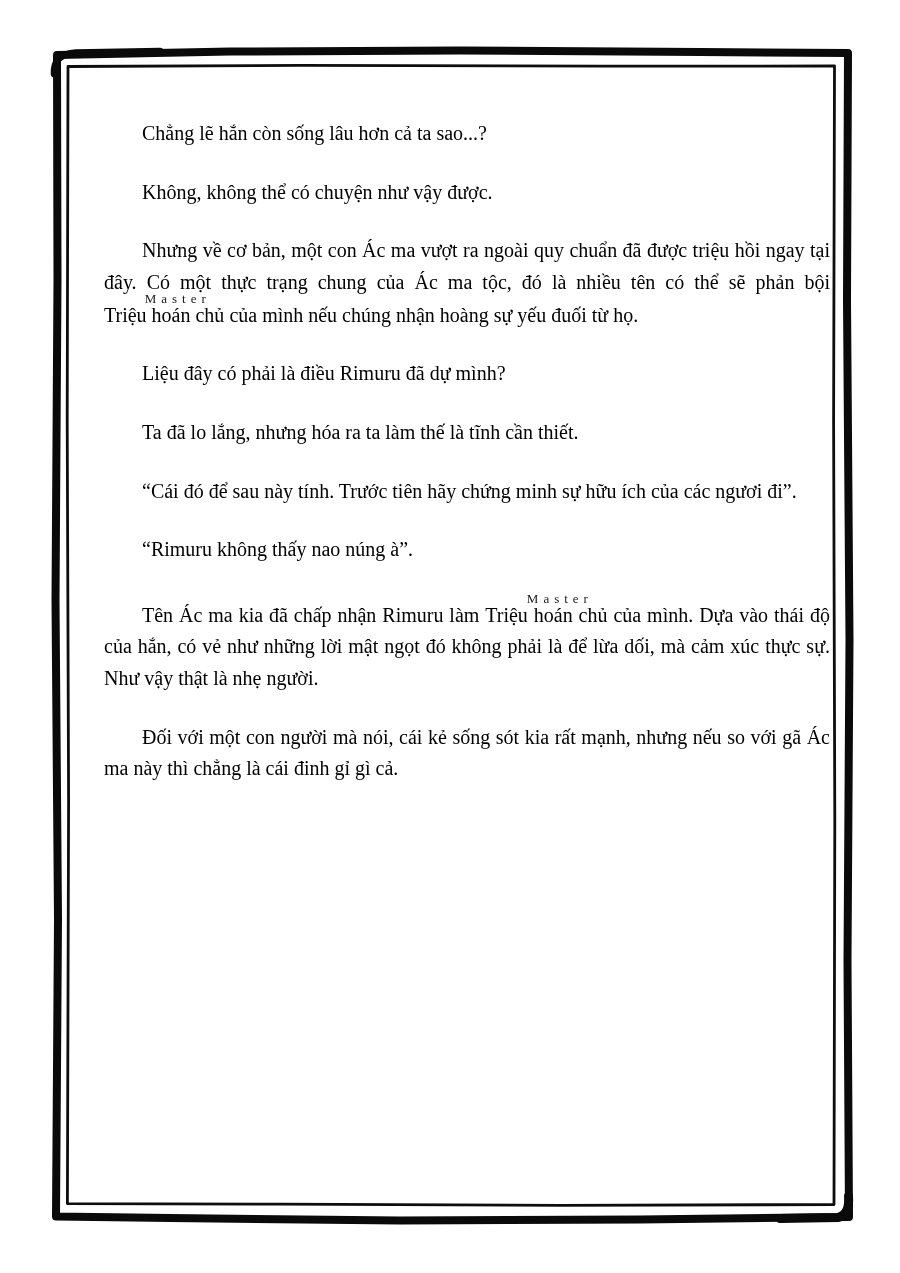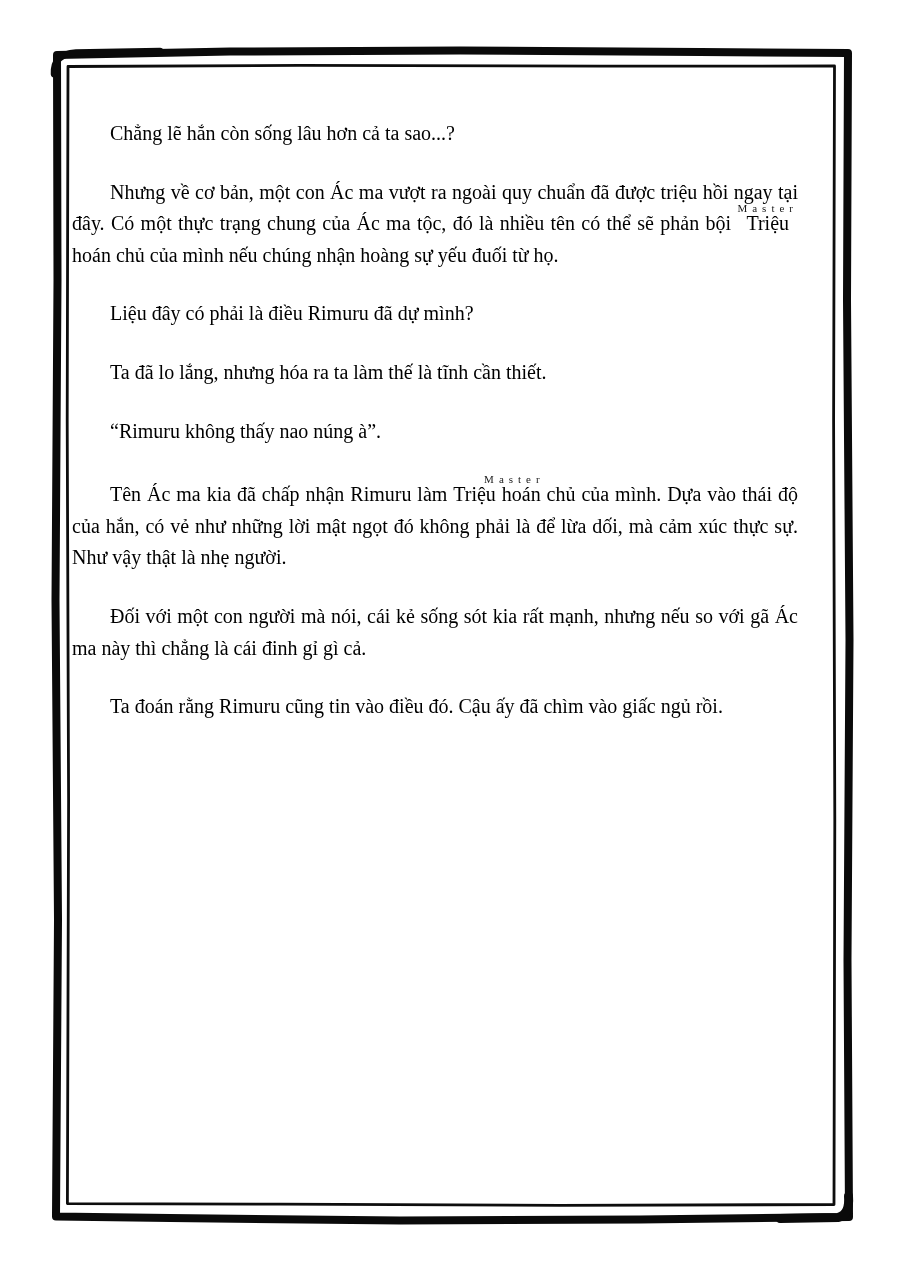--- a/index.html
+++ b/index.html
@@ -18,42 +18,43 @@
   .frame-svg {
     position: absolute;
     left: 0;
     top: 0;
     width: 900px;
     height: 1273px;
     pointer-events: none;
   }
   .text-area {
     position: absolute;
-    left: 72px;
+    left: 104px;
     top: 118px;
     width: 726px;
     color: #000000;
     font-size: 20px;
     line-height: 31.6px;
     text-align: justify;
   }
   .text-area p {
     margin: 0 0 27px 0;
     text-indent: 38px;
   }
   ruby {
     ruby-position: over;
     ruby-align: space-between;
   }
   rt {
-    font-size: 11px;
+    font-size: 13px;
     letter-spacing: 5px;
     font-family: "Liberation Serif", "DejaVu Serif", serif;
     color: #1a1a1a;
     font-weight: normal;
+    margin-left: 27px;
   }
 </style>
 </head>
 <body>
 
 <div class="page">
 
   <svg class="frame-svg" viewBox="0 0 900 1273" xmlns="http://www.w3.org/2000/svg" aria-hidden="true">
 
     <path id="frame-outer" d="M 57,55
@@ -67,22 +68,23 @@
 
     <path id="frame-inner" d="M 68,66.5
              L 300,65.4 L 600,66.2 L 834.5,66
              L 833.6,420 L 834.8,820 L 834,1204.5
              L 560,1205.4 L 280,1204.2 L 67.4,1203.6
              L 68.6,800 L 67.2,420 Z" fill="none" stroke="#0d0d0d" stroke-width="2.8" stroke-linejoin="round" stroke-linecap="round"></path>
   </svg>
 
   <div class="text-area" id="text-area">
       <p><span>Chẳng lẽ hắn còn sống lâu hơn cả ta sao...?</span></p>
+      <p><span>Không, không thể có chuyện như vậy được.</span></p>
       <p><span>Nhưng về cơ bản, một con Ác ma vượt ra ngoài quy chuẩn đã được triệu hồi ngay tại đây. Có một thực trạng chung của Ác ma tộc, đó là nhiều tên có thể sẽ phản bội </span><ruby><span>Triệu hoán chủ</span><rt>Master</rt></ruby><span> của mình nếu chúng nhận hoàng sự yếu đuối từ họ.</span></p>
       <p><span>Liệu đây có phải là điều Rimuru đã dự mình?</span></p>
       <p><span>Ta đã lo lắng, nhưng hóa ra ta làm thế là tĩnh cần thiết.</span></p>
+      <p><span>“Cái đó để sau này tính. Trước tiên hãy chứng minh sự hữu ích của các ngươi đi”.</span></p>
       <p><span>“Rimuru không thấy nao núng à”.</span></p>
       <p><span>Tên Ác ma kia đã chấp nhận Rimuru làm </span><ruby><span>Triệu hoán chủ</span><rt>Master</rt></ruby><span> của mình. Dựa vào thái độ của hắn, có vẻ như những lời mật ngọt đó không phải là để lừa dối, mà cảm xúc thực sự. Như vậy thật là nhẹ người.</span></p>
       <p><span>Đối với một con người mà nói, cái kẻ sống sót kia rất mạnh, nhưng nếu so với gã Ác ma này thì chẳng là cái đinh gỉ gì cả.</span></p>
-      <p><span>Ta đoán rằng Rimuru cũng tin vào điều đó. Cậu ấy đã chìm vào giấc ngủ rồi.</span></p>
     </div>
 
 </div>
 
 </body></html>

